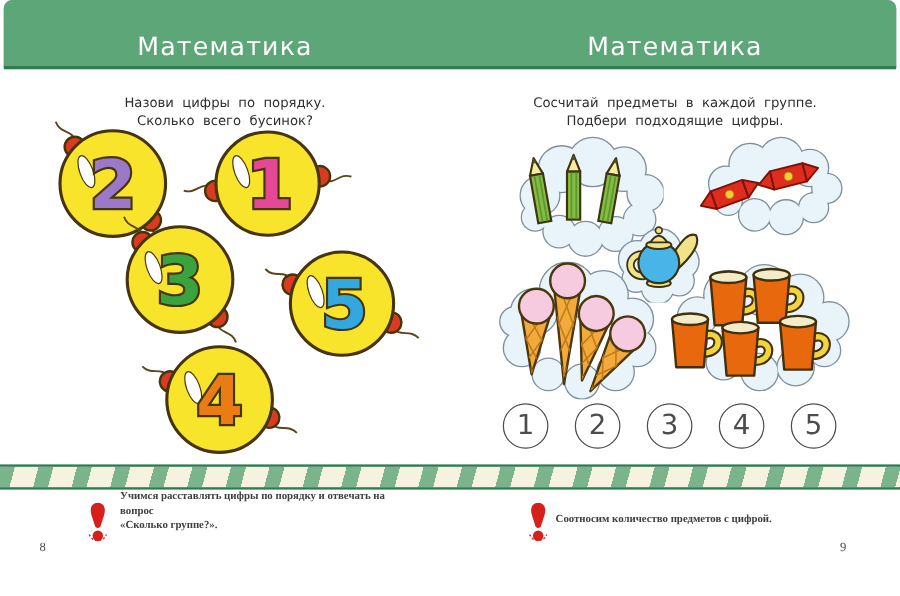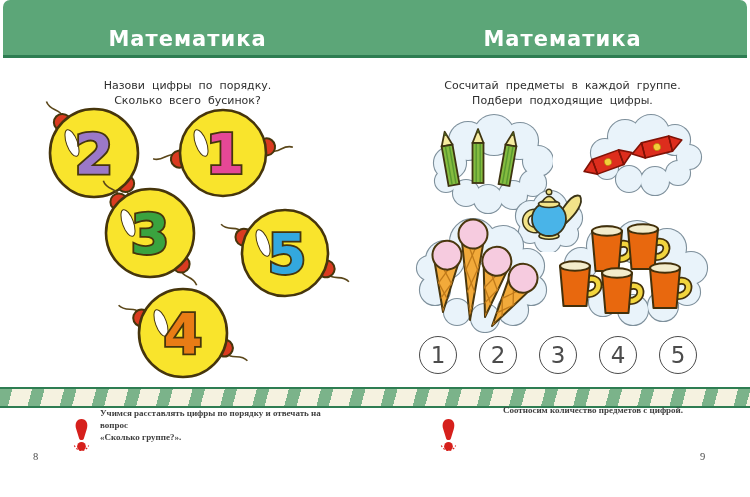--- a/index.html
+++ b/index.html
@@ -2,21 +2,21 @@
 <html><head>
 <meta charset="utf-8">
 <style>
   html,body{margin:0;padding:0;background:#ffffff;}
   .spread{position:relative;width:750px;height:497px;background:#ffffff;overflow:hidden;
           font-family:"DejaVu Sans",sans-serif;}
   
   .band{position:absolute;top:0;left:3px;right:3px;height:55px;background:#5CA678;
         border-bottom:3px solid #2E7D52;border-radius:7px 7px 0 0;}
   .page-title{position:absolute;top:27px;width:375px;text-align:center;color:#ffffff;
-        font-size:21px;font-weight:bold;letter-spacing:1px;}
+        font-size:21px;font-weight:normal;letter-spacing:1px;}
   .pt-left{left:0;} .pt-right{left:375px;}
   
   .instr{position:absolute;top:78px;width:375px;text-align:center;color:#2e2e2e;
         font-size:11px;line-height:15px;word-spacing:3.5px;}
   .in-left{left:0;} .in-right{left:375px;}
   
   .bead{position:absolute;width:150px;height:150px;}
   .str{fill:none;stroke:#5a4619;stroke-width:1.6;}
   .cap{fill:#DA3B20;stroke:#46350C;stroke-width:2;}
   .bead-body{fill:#F9E42C;stroke:#46350C;stroke-width:2.6;}
@@ -35,21 +35,21 @@
   
   .stripes{position:absolute;left:0;right:0;top:387px;height:17px;
         border-top:2px solid #2E7D52;border-bottom:2px solid #2E7D52;
         background:repeating-linear-gradient(105deg,#7BB38A 0 12px,#F5F2E0 12px 31px);}
   
   .attention{position:absolute;width:23px;height:38px;}
   .ic-left{left:70px;top:417px;} .ic-right{left:437px;top:417px;}
   .footer-note{position:absolute;font-family:"Liberation Serif",serif;font-weight:bold;
         font-size:9px;line-height:12px;color:#3F3F3F;}
   .fn-left{left:100px;top:407px;width:240px;}
-  .fn-right{left:463px;top:404px;width:260px;text-align:center;}
+  .fn-right{left:463px;top:426px;width:260px;}
   .pagenum{position:absolute;top:451px;font-family:"Liberation Serif",serif;
         font-size:10.5px;color:#4a4a4a;}
   .pn-left{left:33px;} .pn-right{left:700px;}
   .defs-holder{position:absolute;width:0;height:0;}
 </style>
 </head>
 <body>
 
 <div class="spread">
 

